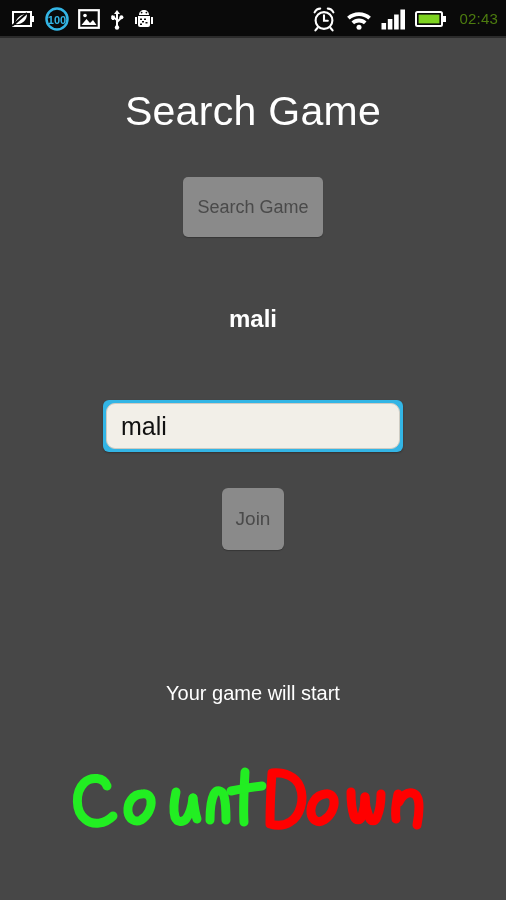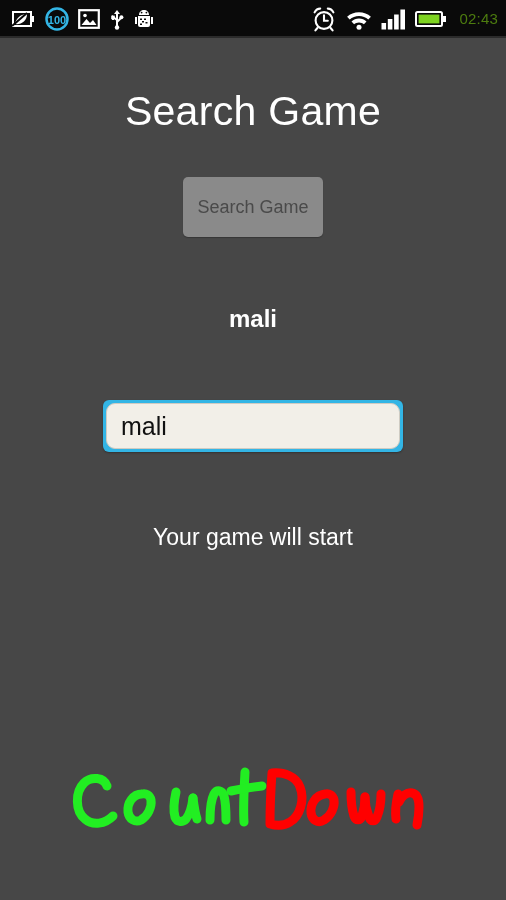--- a/index.html
+++ b/index.html
@@ -141,23 +141,23 @@
     color: #4a4a4a;
     font-family: "Liberation Sans", sans-serif;
     font-size: 19px;
     line-height: 62px;
     text-align: center;
     cursor: pointer;
     box-shadow: 0 1px 1px rgba(0,0,0,0.25);
   }
 
   .status-message {
-    margin-top: 60px;
+    margin-top: 120px;
     color: #ffffff;
-    font-size: 23px;
+    font-size: 20px;
     font-weight: 400;
     text-align: center;
   }
 
   
   .logo {
     position: absolute;
     left: 0;
     right: 0;
     bottom: 52px;
@@ -271,20 +271,21 @@
     <div class="page-title">Search Game</div>
 
     <button class="btn-search" type="button">Search Game</button>
 
     <div class="game-name">mali</div>
 
     <div class="input-wrap">
       <input class="text-input" type="text" value="mali" style="">
     </div>
 
+    <button class="btn-join" type="button">Join</button>
 
     <div class="status-message">Your game will start</div>
 
     <div class="logo">
       <svg width="380" height="90" viewBox="0 0 380 90">
         <g fill="none" stroke-linecap="round" stroke-linejoin="round" stroke-width="9">
 
           <g stroke="#22ee22">
             <path d="M44 28c-3-9-16-10-23-3-9 9-9 28 1 36 8 7 20 5 28-3"></path>
             <path d="M79 36c-9 0-15 9-14 18 1 7 7 11 13 8 7-4 11-13 10-20-1-5-5-7-9-6z"></path>

